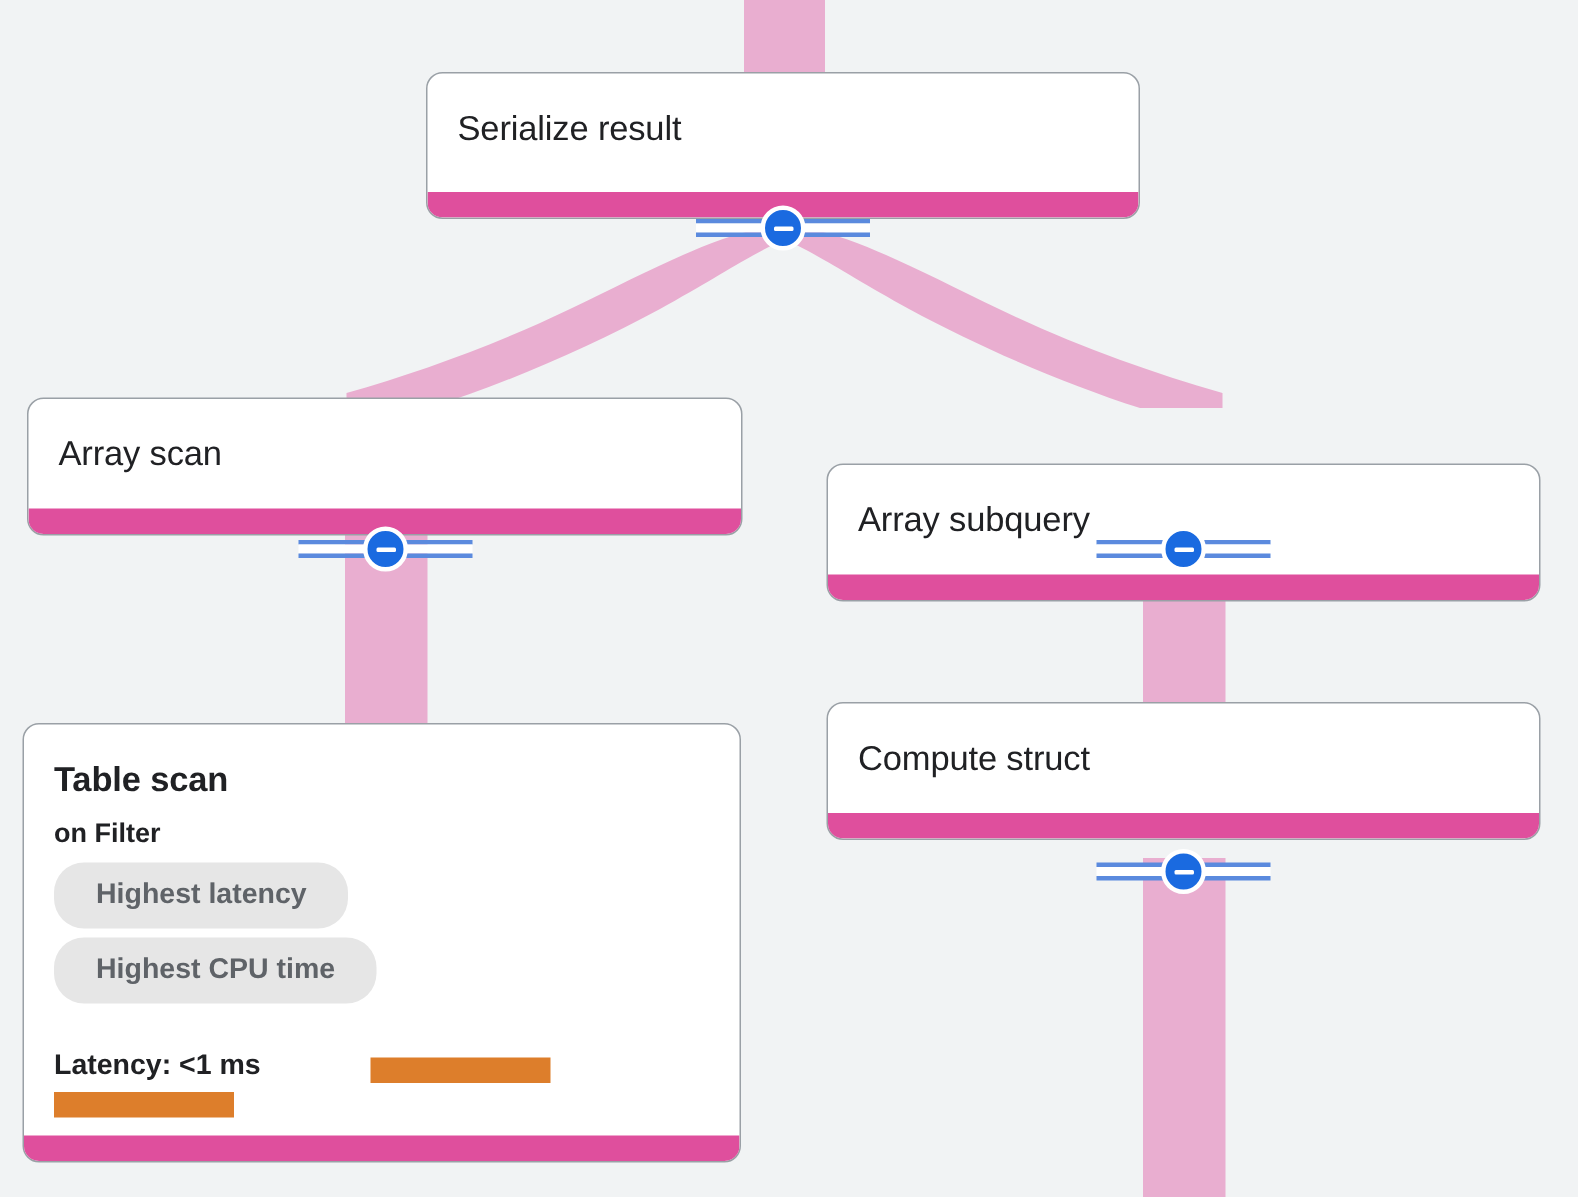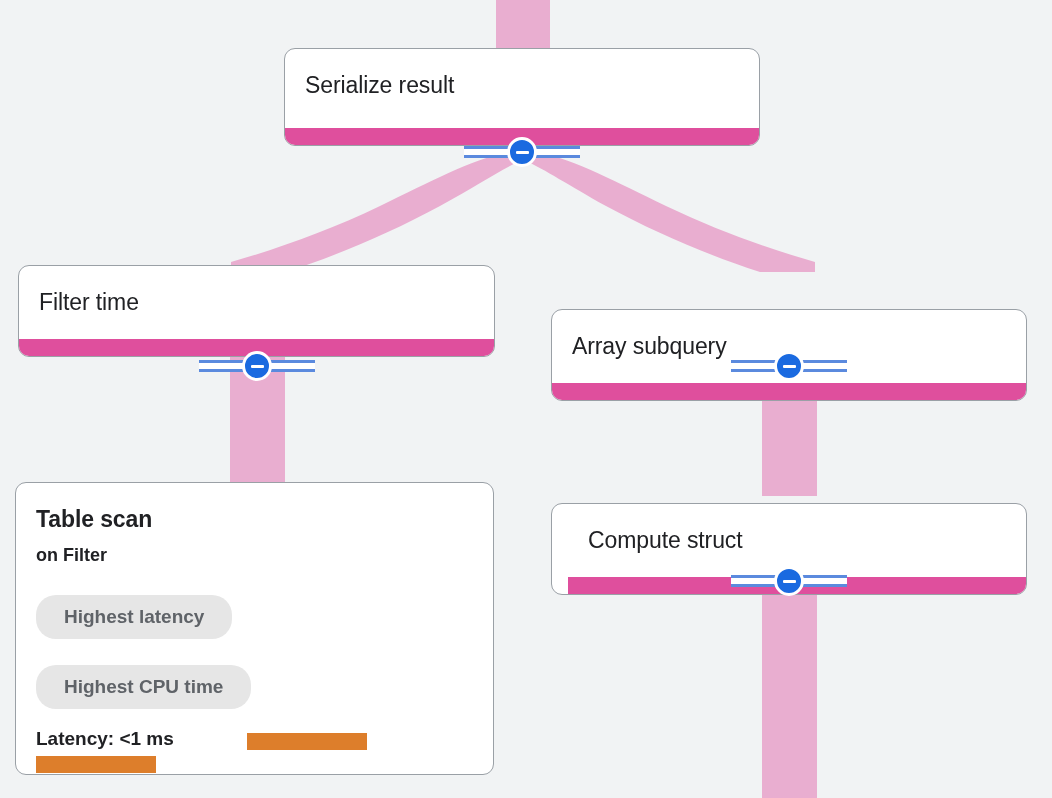--- a/index.html
+++ b/index.html
@@ -71,28 +71,27 @@
   .badge {
     display: inline-block;
     background: #e6e6e6;
     color: #5f6368;
     font-size: 19px;
     line-height: 22px;
     border-radius: 20px;
     padding: 11px 28px;
     margin-bottom: 6px;
     white-space: nowrap;
-    margin-top: 20px;
   }
   .badge-row { display: block; }
 
   
   .metrics {
     display: flex;
-    margin-top: 12px;
+    margin-top: 24px;
   }
   .metric { width: 211px; }
   .metric-label {
     font-size: 19px;
     line-height: 23px;
     color: #202124;
     white-space: nowrap;
   }
   .metric-bar {
     height: 17px;
@@ -196,21 +195,21 @@
   </div>
   <div class="collapse" style="left:522px; top:152px;">
     <div class="rail r1"></div>
     <div class="rail-white"></div>
     <div class="rail r2"></div>
     <div class="knob"></div>
   </div>
 
   <div class="node" style="left:18px; top:265px; width:477px; height:92px;">
     <div class="node-body">
-      <div class="node-title">Filter time</div>
+      <div class="node-title">Array scan</div>
     </div>
     <div class="accent-bar"></div>
   </div>
   <div class="collapse" style="left:257px; top:366px;">
     <div class="rail r1"></div>
     <div class="rail-white"></div>
     <div class="rail r2"></div>
     <div class="knob"></div>
   </div>
 
@@ -247,21 +246,21 @@
           <div class="metric-bar" style="width:120px;"></div>
         </div>
         <div class="metric">
           <div class="metric-bar" style="width:120px;"></div>
         </div>
       </div>
     </div>
     <div class="accent-bar"></div>
   </div>
 
-  <div class="node" style="left:551px; top:503px; width:476px; height:92px;padding-left:16px;">
+  <div class="node" style="left:551px; top:468px; width:476px; height:92px;">
     <div class="node-body">
       <div class="node-title">Compute struct</div>
     </div>
     <div class="accent-bar"></div>
   </div>
   <div class="collapse" style="left:789px; top:581px;">
     <div class="rail r1"></div>
     <div class="rail-white"></div>
     <div class="rail r2"></div>
     <div class="knob"></div>

